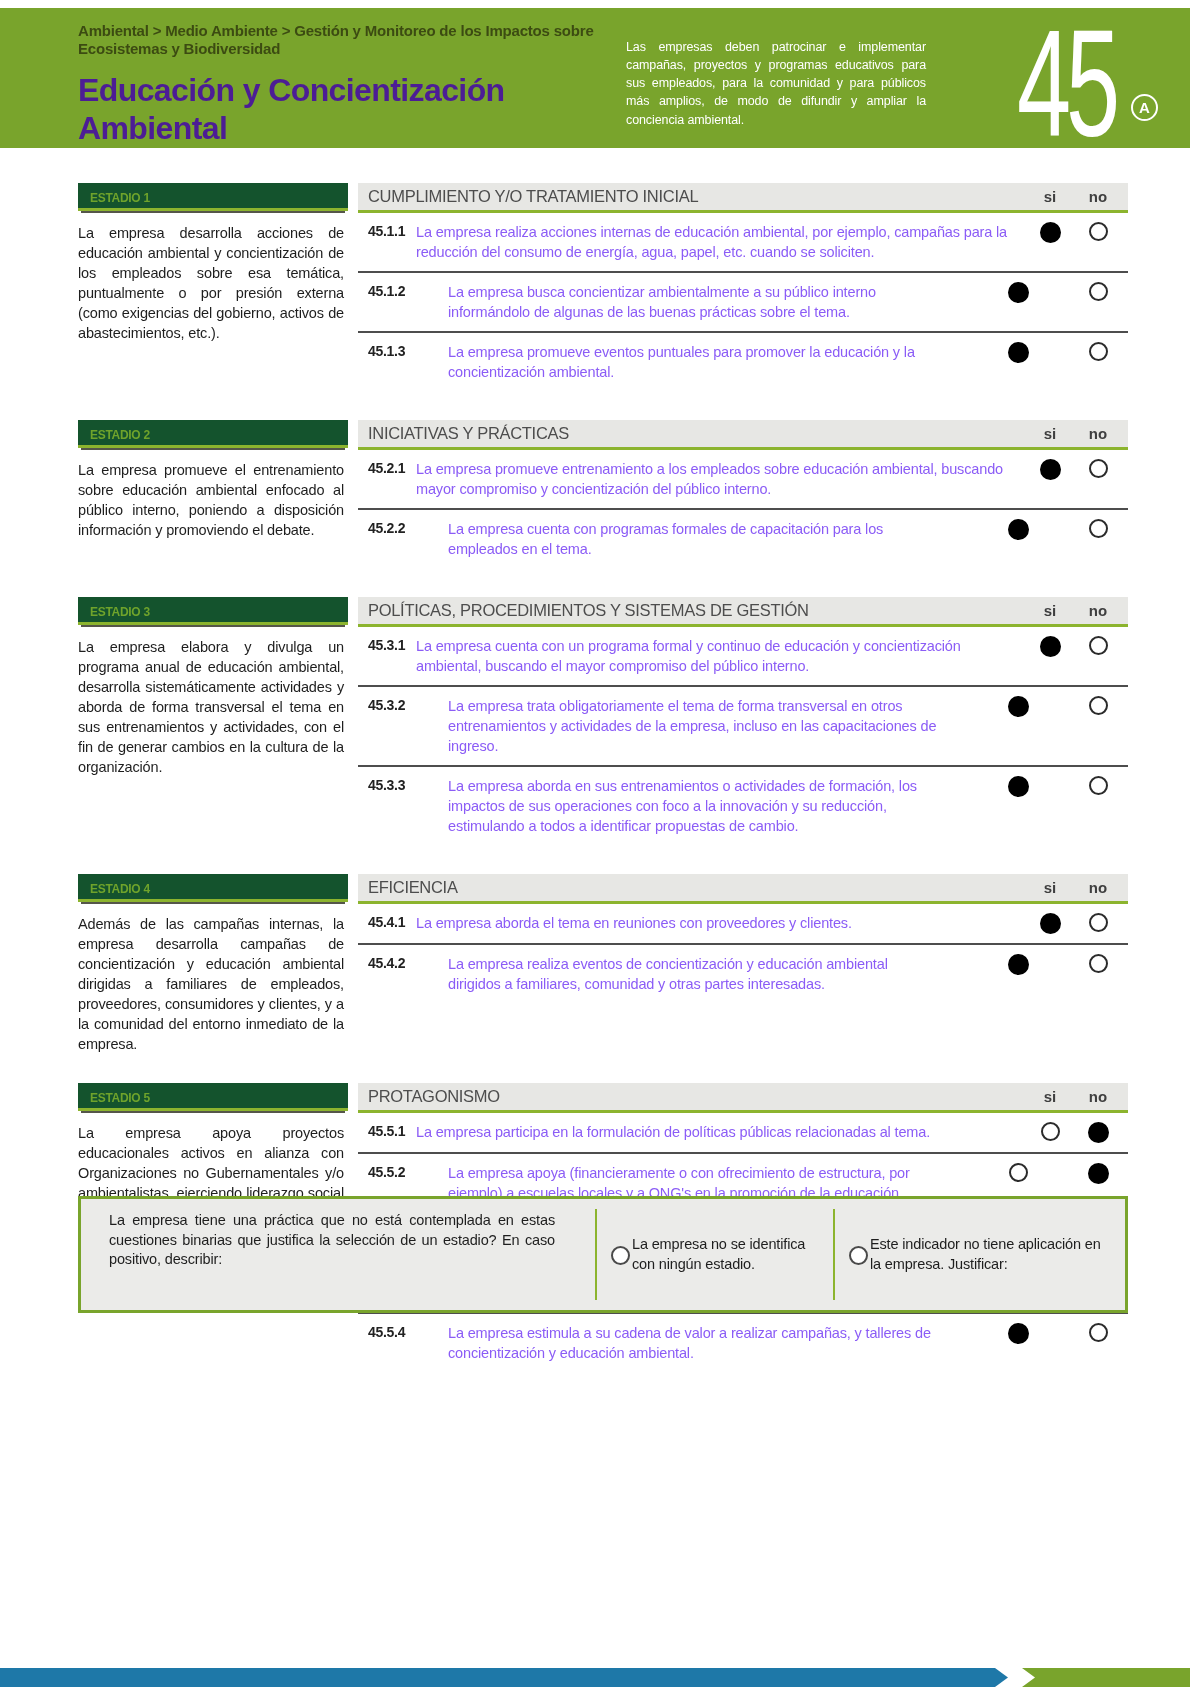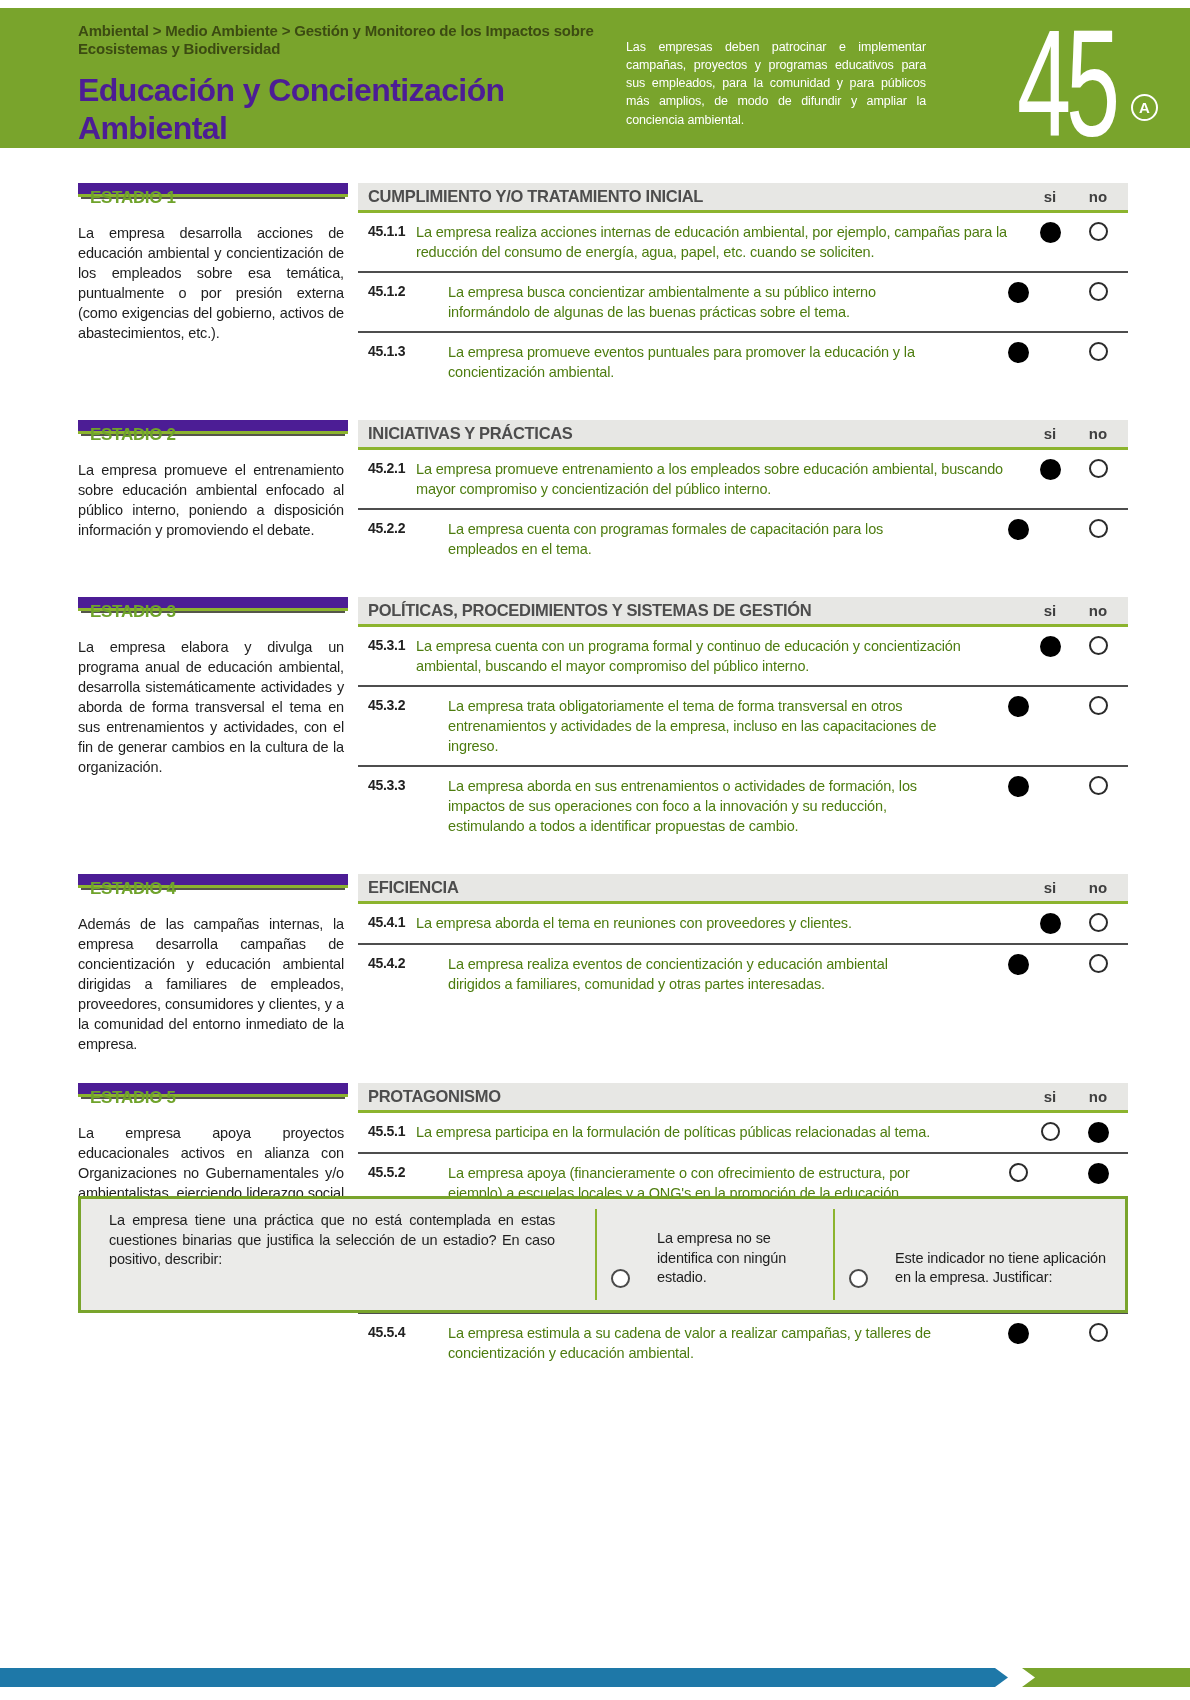--- a/index.html
+++ b/index.html
@@ -19,45 +19,45 @@
   .hdr-num { margin-left:auto; display:flex; align-items:center; }
   .num { display:block; color:#fff; font-size:152px; line-height:118px; font-weight:normal;
          letter-spacing:-8px; transform:scaleX(0.64); transform-origin:right center; margin-top:2px; }
   .letter-badge { width:27px; height:27px; border:2px solid #fff; border-radius:50%;
                   display:flex; align-items:center; justify-content:center;
                   color:#fff; font-size:15px; font-weight:bold; margin:50px 0 0 16px; flex:none; }
 
   
   .content { position:absolute; top:183px; left:78px; width:1050px; }
   .stage { display:grid; grid-template-columns:270px 1fr; column-gap:10px; margin-bottom:29px; }
-  .bar-left { background:#4c1d95; height:14px; line-height:30px; padding-left:12px;
+  .bar-left { background:#14532d; height:28px; line-height:30px; padding-left:12px;
               border-bottom:3px solid #8CB42E; box-shadow:0 5px 0 -3px #55564A;
-              color:#6FA32B; font-weight:bold; font-size:17px; letter-spacing:-0.3px; }
+              color:#6FA32B; font-weight:bold; font-size:12px; letter-spacing:-0.3px; }
   .bar-right { background:#E7E7E4; height:30px; border-bottom:3px solid #8CB42E;
                display:flex; align-items:center; padding:0 6px 0 10px; }
-  .cat { flex:1; color:#4D4D4D; font-weight:bold; font-size:16.5px; letter-spacing:-0.3px; }
+  .cat { flex:1; color:#4D4D4D; font-weight:normal; font-size:16.5px; letter-spacing:-0.3px; }
   .col-h { width:48px; flex:none; text-align:center; color:#3F3F3F; font-weight:bold; font-size:15px; }
   .desc { padding:10px 4px 0 0; font-size:14.5px; line-height:1.38; text-align:justify;
           letter-spacing:-0.15px; color:#1E1E1E; }
   .rows { display:flex; flex-direction:column; }
   .q { display:flex; align-items:flex-start; padding:9px 6px 9px 10px; }
   .q + .q { border-top:2px solid #4D4D4D;gap:32px; }
   .qid { width:48px; flex:none; font-weight:bold; font-size:14px; letter-spacing:-0.3px; align-self:flex-start; padding-top:1px; }
-  .qtext { flex:1; padding-right:18px; font-size:14.5px; line-height:1.38; letter-spacing:-0.15px; color:#4d7c0f; }
+  .qtext { flex:1; padding-right:18px; font-size:14.5px; line-height:1.38; letter-spacing:-0.15px; color:#8b5cf6; }
   .cell { width:48px; flex:none; display:flex; justify-content:center; }
   .radio { width:19px; height:19px; border-radius:50%; border:2px solid #2B2B2B; background:#fff; display:block; cursor:pointer; }
   .radio.checked { background:#000; border-color:#000; width:21px; height:21px; }
 
   
   .extra-box { position:absolute; top:1196px; left:78px; width:1050px; min-height:117px;
                background:#EBEBE9; border:3px solid #79A42C;
                display:grid; grid-template-columns:1fr 238px 292px; }
   .eb-col { padding:12px 14px; font-size:14.5px; line-height:1.35; letter-spacing:-0.15px; color:#1E1E1E; }
   .eb-col1 { padding-left:28px; padding-right:40px; text-align:justify; }
-  .eb-opt { border-left:2px solid #8CB42E; margin:10px 0; display:flex; align-items:flex-end; gap:27px; }
+  .eb-opt { border-left:2px solid #8CB42E; margin:10px 0; display:flex; align-items:center; gap:2px; }
   .eb-opt .radio { flex:none; margin-top:1px; border-color:#4A4A4A; }
 
   
   .foot-blue { position:absolute; left:0; bottom:13px; width:1008px; height:19px; background:#1E78A8;
                clip-path:polygon(0 0, calc(100% - 13px) 0, 100% 50%, calc(100% - 13px) 100%, 0 100%); }
   .foot-green { position:absolute; left:1022px; bottom:13px; width:168px; height:19px; background:#79A42C;
                 clip-path:polygon(0 0, 100% 0, 100% 100%, 0 100%, 13px 50%); }
 </style>
 </head>
 <body>

